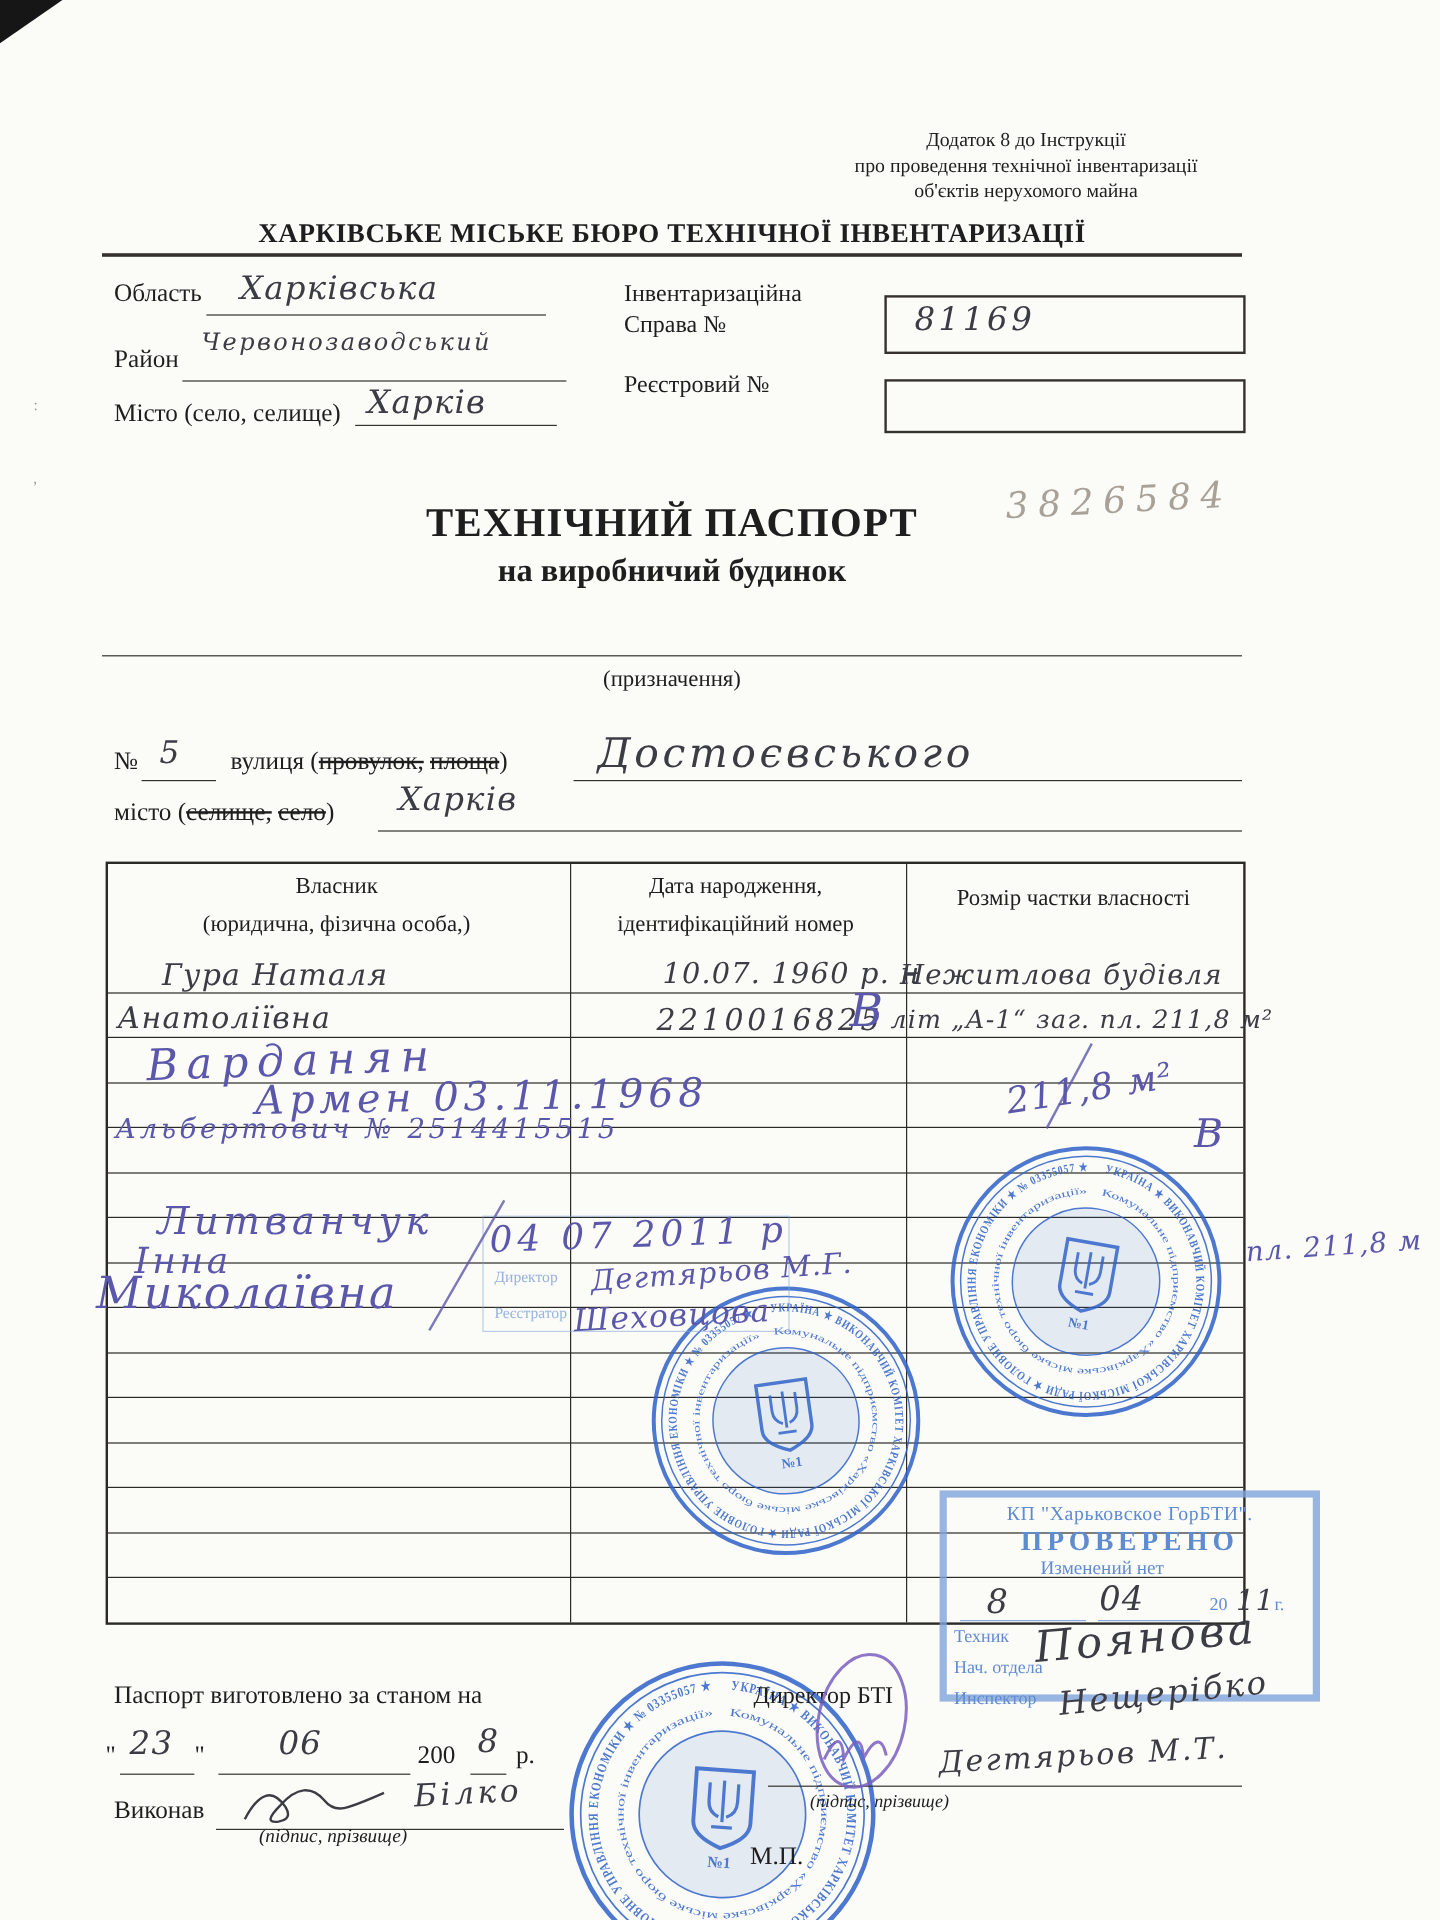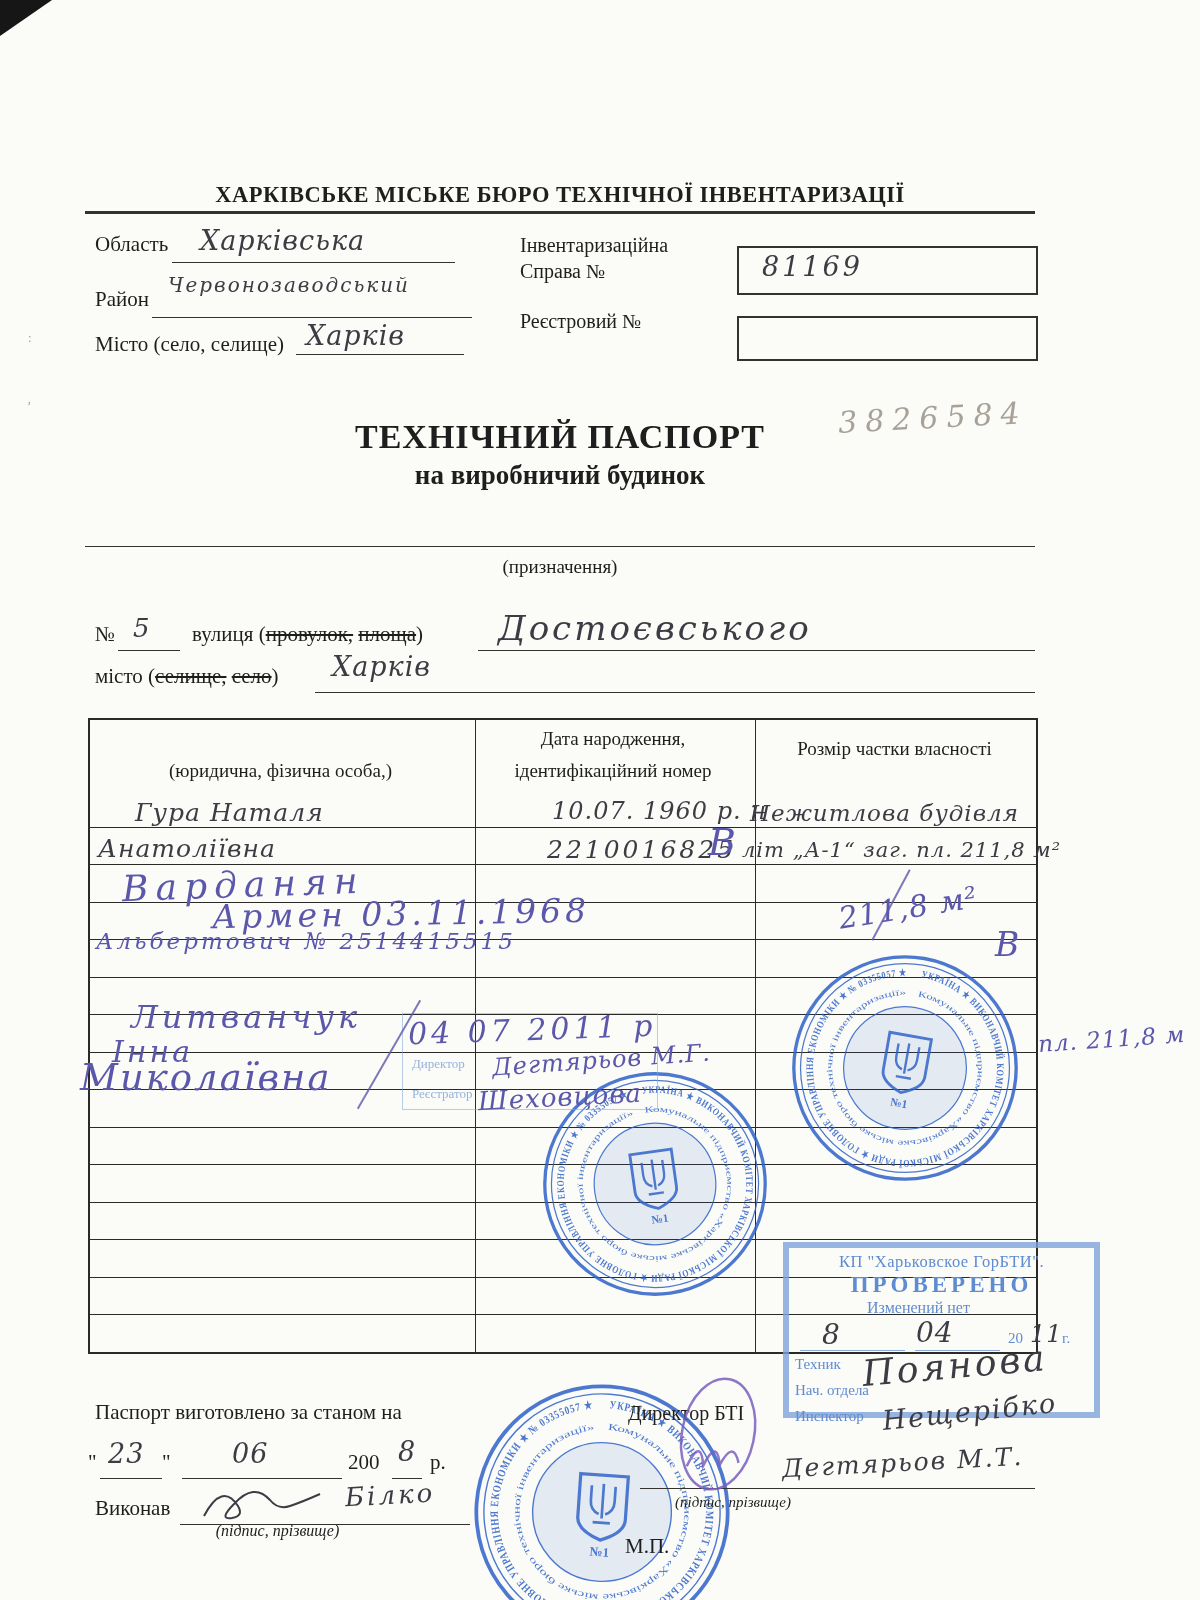--- a/index.html
+++ b/index.html
@@ -53,20 +53,25 @@
         <text font-size="8.5" fill="currentColor">
           <textPath href="#ringI" textLength="465" lengthAdjust="spacingAndGlyphs">Комунальне підприємство «Харківське міське бюро технічної інвентаризації»</textPath>
         </text>
         <path d="M98,86 h44 v40 q0,12 -22,20 q-22,-8 -22,-20 z" fill="none" stroke="currentColor" stroke-width="3"></path>
         <path d="M109,96 v14 q0,9 8,12 M131,96 v14 q0,9 -8,12 M120,94 v32 M112,130 h16" fill="none" stroke="currentColor" stroke-width="2.5"></path>
         <text x="120" y="161" font-size="12" font-weight="bold" text-anchor="middle" fill="currentColor">№1</text>
       </symbol>
     </defs>
   </svg>
 
+  <div class="t ctr" style="left:690px;top:106px;width:330px;font-size:16.5px;line-height:21px;">
+    <div>Додаток 8 до Інструкції</div>
+    <div>про проведення технічної інвентаризації</div>
+    <div>об'єктів нерухомого майна</div>
+  </div>
 
   <div class="t ctr" style="left:85px;top:182px;width:950px;font-size:22.5px;font-weight:bold;letter-spacing:.5px;">ХАРКІВСЬКЕ МІСЬКЕ БЮРО ТЕХНІЧНОЇ ІНВЕНТАРИЗАЦІЇ</div>
   <div class="line" style="left:85px;top:211px;width:950px;border-bottom-width:3px;"></div>
 
   <span class="t" style="left:95px;top:232px;font-size:21px;">Область</span>
   <div class="line" style="left:172px;top:262px;width:283px;"></div>
   <span class="hw" style="left:200px;top:225px;font-size:27px;">Харківська</span>
 
   <span class="t" style="left:95px;top:287px;font-size:21px;">Район</span>
   <div class="line" style="left:152px;top:317px;width:320px;"></div>
@@ -117,20 +122,21 @@
       <div class="trow"></div>
       <div class="trow"></div>
       <div class="trow"></div>
       <div class="trow"></div>
       <div class="trow"></div>
       <div class="trow"></div>
       <div class="trow"></div>
     </div>
   </div>
 
+  <div class="hcell" style="left:88px;top:728px;width:385px;">Власник</div>
   <div class="hcell" style="left:88px;top:760px;width:385px;">(юридична, фізична особа,)</div>
   <div class="hcell" style="left:473px;top:728px;width:280px;">Дата народження,</div>
   <div class="hcell" style="left:473px;top:760px;width:280px;">ідентифікаційний номер</div>
   <div class="hcell" style="left:753px;top:738px;width:283px;">Розмір частки власності</div>
 
   <svg class="stamp" style="left:790px;top:953px;transform:rotate(10deg);" width="230" height="230" viewBox="0 0 240 240">
       <use href="#seal"></use>
     </svg>
   <svg class="stamp" style="left:541px;top:1070px;transform:rotate(-8deg);" width="228" height="228" viewBox="0 0 240 240">
       <use href="#seal"></use>

